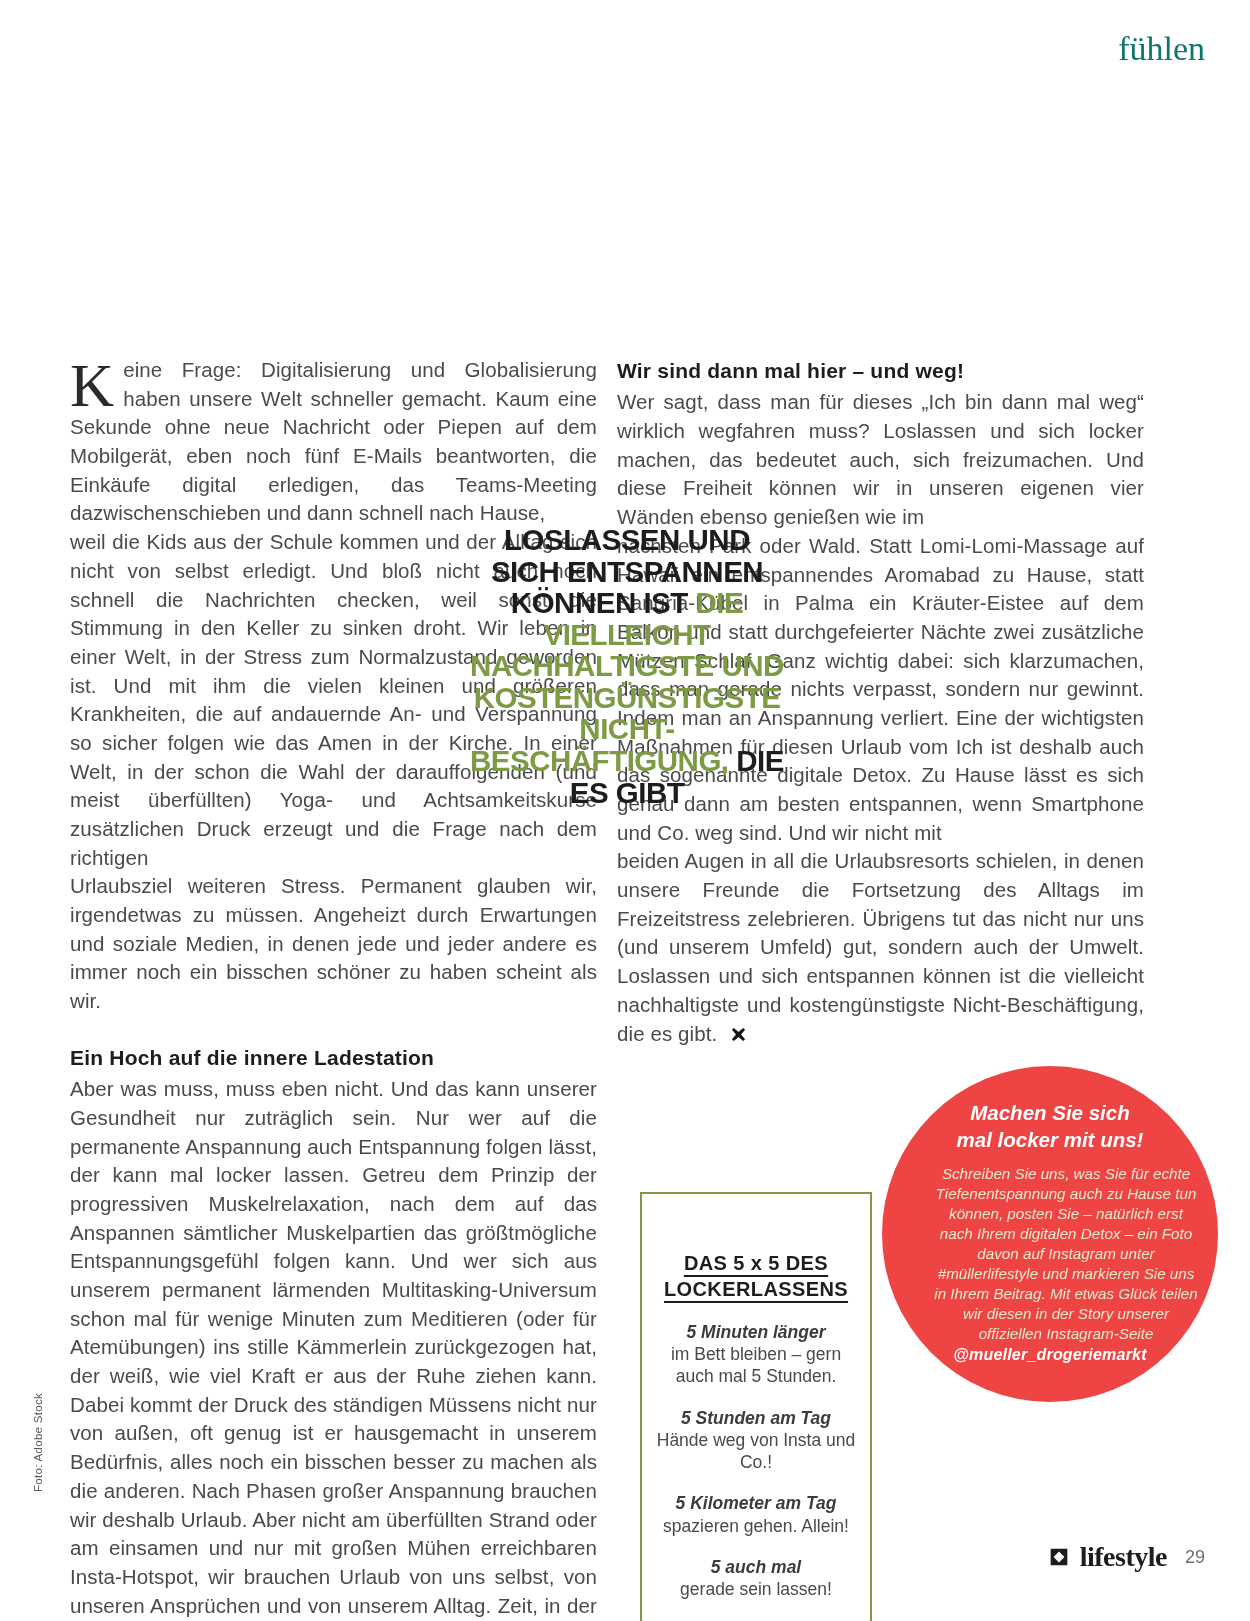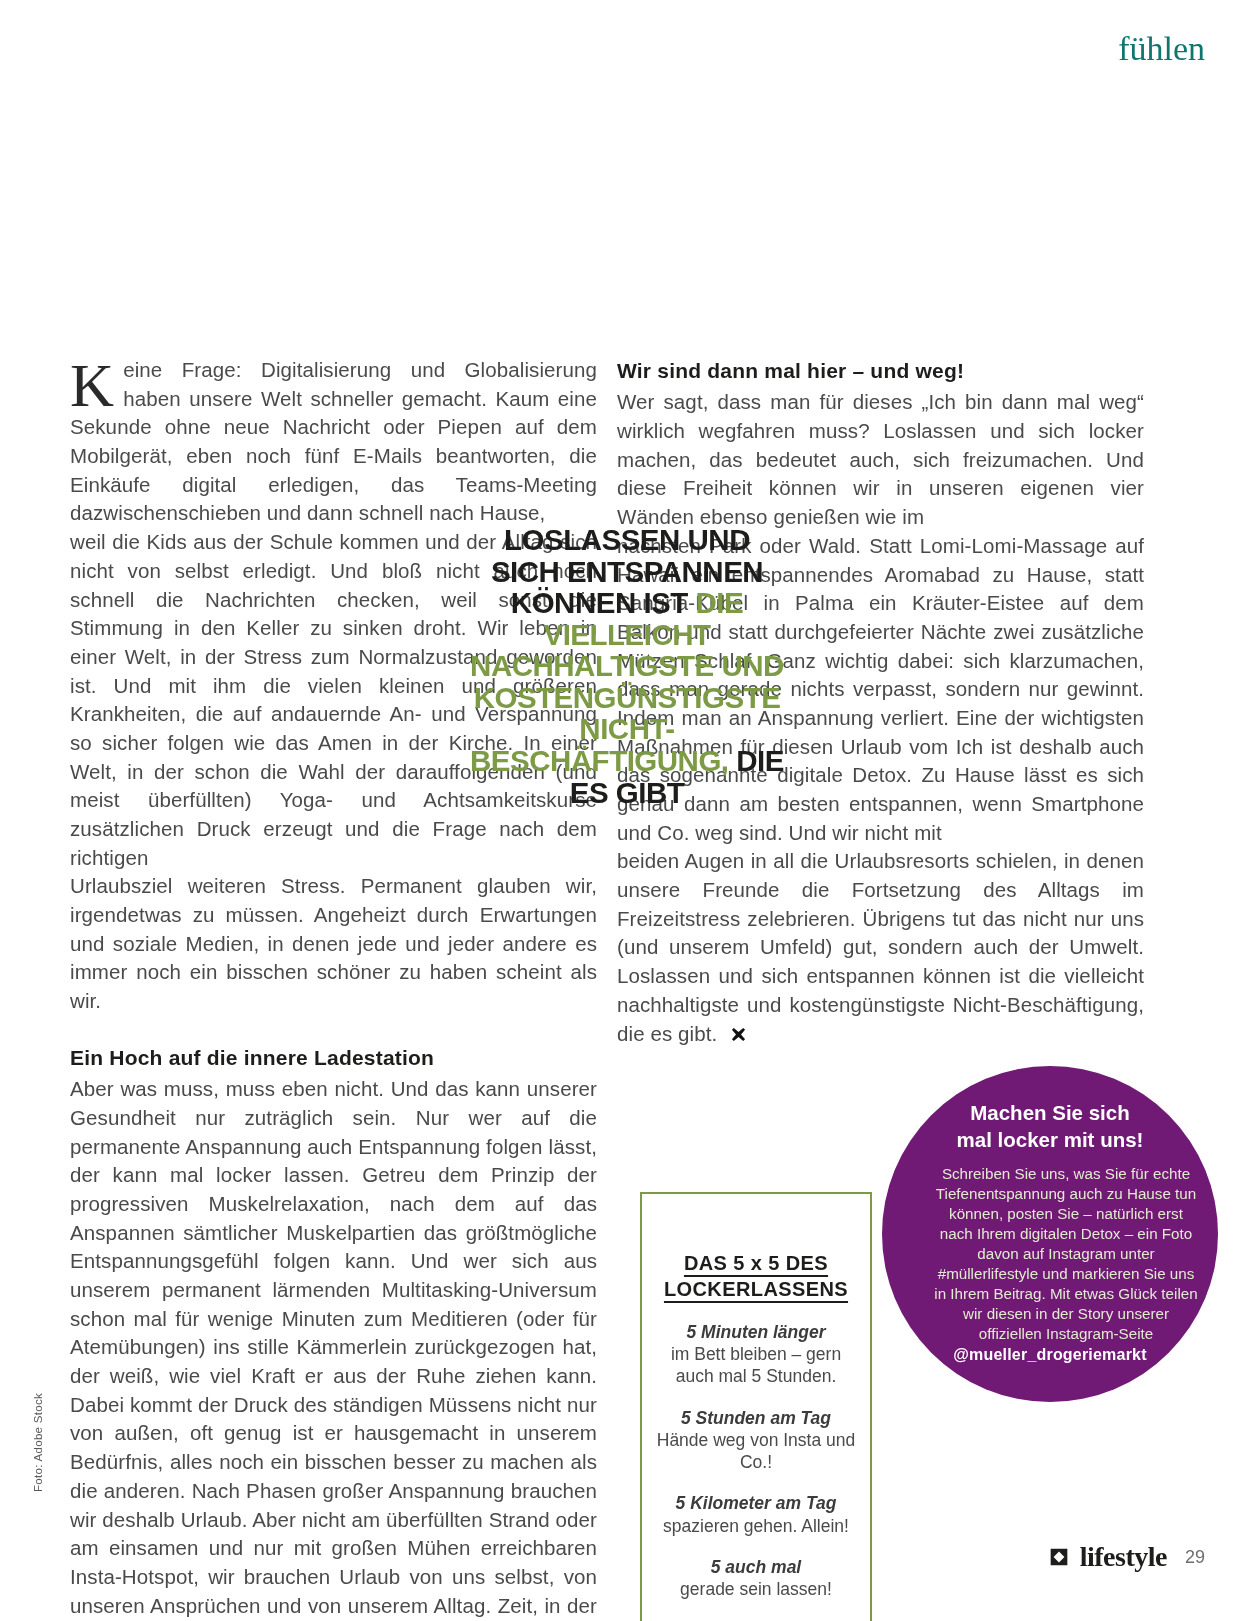--- a/index.html
+++ b/index.html
@@ -50,22 +50,23 @@
   .box-title{
     font-weight:bold;color:#1d1d1b;font-size:20px;line-height:1.3;letter-spacing:.4px;
   }
   .box-title span{display:block;text-decoration:underline;text-underline-offset:5px;text-decoration-thickness:2px;}
   .box-item{margin-top:19px;font-size:17.5px;line-height:1.27;color:#4a4a4a;}
   .box-item .lead{font-weight:bold;font-style:italic;color:#3c3c3c;}
   .box-item.block-lead .lead{display:block;}
   
   .promo-circle{
     position:absolute;left:882px;top:1066px;width:336px;height:336px;border-radius:50%;
-    background:#701a75;color:#ffffff;text-align:center;box-sizing:border-box;
+    background:#ef4444;color:#ffffff;text-align:center;box-sizing:border-box;
     padding:34px 20px 0 20px;
+    font-style:italic;
   }
   .circle-title{font-weight:bold;font-size:20.5px;line-height:1.3;}
   .circle-title span{display:block;}
   .circle-body{margin-top:11px;font-size:15.2px;line-height:1.31;color:#e2ebcf;margin-left:32px;}
   .circle-handle{margin-top:3px;font-weight:bold;font-size:16px;color:#ffffff;letter-spacing:.2px;}
   
   .footer{
     position:absolute;top:1541px;right:45px;display:flex;align-items:center;
   }
   .brand-logo{display:inline-flex;margin-right:11px;}

